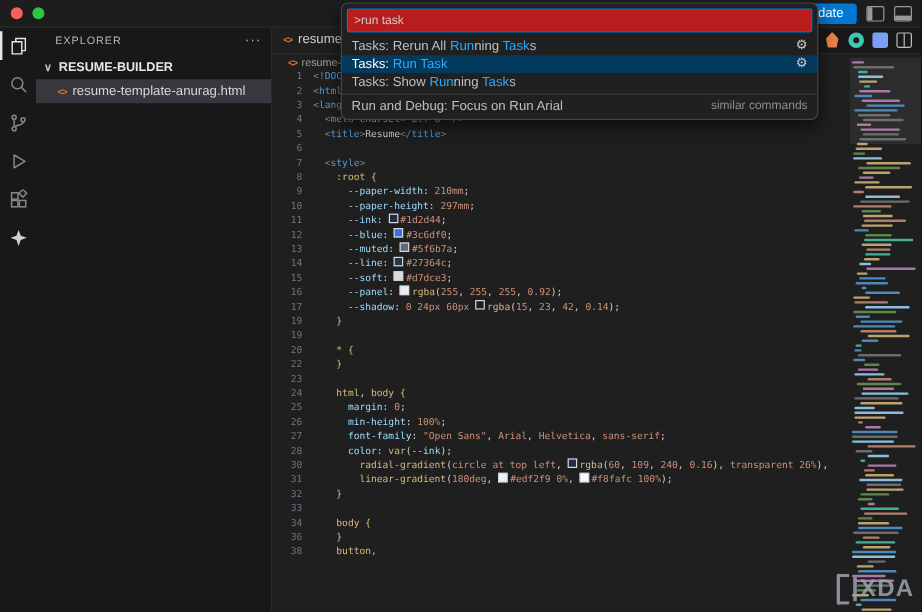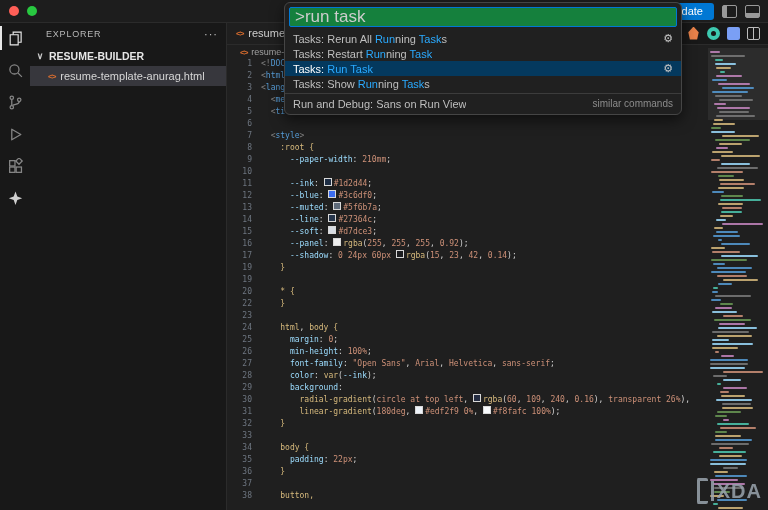--- a/index.html
+++ b/index.html
@@ -65,22 +65,22 @@
   .sw{display:inline-block;width:6px;height:6px;border:1px solid #d8d8d8;margin:0 2px 0 0;vertical-align:baseline;}
 
   
   .minimap{position:absolute;right:0;top:26px;bottom:0;width:60px;background:#1f1f1f;overflow:hidden;padding-top:3px;}
   .mm-slider{position:absolute;left:0;right:0;top:0;height:72px;background:rgba(130,130,130,0.14);}
   .mm-bar{height:2px;margin-bottom:2px;border-radius:1px;opacity:.85;}
 
   
   .palette{position:absolute;left:284px;top:2px;width:396px;background:#202020;border:1px solid #454545;
            border-radius:6px;box-shadow:0 5px 14px rgba(0,0,0,.55);z-index:10;padding-bottom:3px;}
-  .p-input{margin:4px;height:18px;background:#15803d;border:1px solid #0078d4;border-radius:2px;
-           color:#cccccc;font-size:17px;padding:0 5px;width:calc(100% - 20px);font-family:inherit;outline:none;}
+  .p-input{margin:4px;height:18px;background:#b91c1c;border:1px solid #0078d4;border-radius:2px;
+           color:#cccccc;font-size:10px;padding:0 5px;width:calc(100% - 20px);font-family:inherit;outline:none;}
   .p-row{height:15px;display:flex;align-items:center;padding:0 8px;font-size:11px;color:#bfbfbf;cursor:pointer;}
   .p-row.sel{background:#04395e;color:#ffffff;}
   .p-label{white-space:nowrap;overflow:hidden;}
   .p-label .hl{color:#2aaaff;}
   .p-right{margin-left:auto;display:flex;align-items:center;gap:3px;}
   .gear{color:#c5c5c5;font-size:11px;line-height:11px;cursor:pointer;}
   .kb{font-size:8.5px;background:#3a3a3a;border:1px solid #4e4e4e;border-radius:3px;color:#cccccc;
       padding:0 3px;line-height:11px;}
   .meta{color:#8c8c8c;font-size:10px;}
   .p-sep{border-top:1px solid #3c3c3c;margin:2px 0;}
@@ -226,20 +226,21 @@
           <div class="line">
             <span class="ln">8</span>
             <span class="lc"><span class="tk-w">    </span><span class="tk-y">:root</span><span class="tk-w"> </span><span class="tk-y">{</span></span>
           </div>
           <div class="line">
             <span class="ln">9</span>
             <span class="lc"><span class="tk-w">      </span><span class="tk-lb">--paper-width</span><span class="tk-w">: </span><span class="tk-o">210mm</span><span class="tk-w">;</span></span>
           </div>
           <div class="line">
             <span class="ln">10</span>
+            <span class="lc"><span class="tk-w">      </span><span class="tk-lb">--paper-height</span><span class="tk-w">: </span><span class="tk-o">297mm</span><span class="tk-w">;</span></span>
           </div>
           <div class="line">
             <span class="ln">11</span>
             <span class="lc"><span class="tk-w">      </span><span class="tk-lb">--ink</span><span class="tk-w">: </span><span class="sw" style="background: rgb(29, 45, 68);"></span><span class="tk-o">#1d2d44</span><span class="tk-w">;</span></span>
           </div>
           <div class="line">
             <span class="ln">12</span>
             <span class="lc"><span class="tk-w">      </span><span class="tk-lb">--blue</span><span class="tk-w">: </span><span class="sw" style="background: rgb(60, 109, 240);"></span><span class="tk-o">#3c6df0</span><span class="tk-w">;</span></span>
           </div>
           <div class="line">
@@ -296,54 +297,42 @@
           </div>
           <div class="line">
             <span class="ln">27</span>
             <span class="lc"><span class="tk-w">      </span><span class="tk-lb">font-family</span><span class="tk-w">: </span><span class="tk-o">"Open Sans"</span><span class="tk-w">, </span><span class="tk-o">Arial</span><span class="tk-w">, </span><span class="tk-o">Helvetica</span><span class="tk-w">, </span><span class="tk-o">sans-serif</span><span class="tk-w">;</span></span>
           </div>
           <div class="line">
             <span class="ln">28</span>
             <span class="lc"><span class="tk-w">      </span><span class="tk-lb">color</span><span class="tk-w">: </span><span class="tk-y">var</span><span class="tk-w">(</span><span class="tk-lb">--ink</span><span class="tk-w">);</span></span>
           </div>
           <div class="line">
-            <span class="ln">29</span>
-            <span class="lc"><span class="tk-w">      </span><span class="tk-lb">background</span><span class="tk-w">:</span></span>
-          </div>
-          <div class="line">
             <span class="ln">30</span>
             <span class="lc"><span class="tk-w">        </span><span class="tk-y">radial-gradient</span><span class="tk-w">(</span><span class="tk-o">circle at top left</span><span class="tk-w">, </span><span class="sw" style="background: rgba(60, 109, 240, 0.16);"></span><span class="tk-y">rgba</span><span class="tk-w">(</span><span class="tk-o">60</span><span class="tk-w">, </span><span class="tk-o">109</span><span class="tk-w">, </span><span class="tk-o">240</span><span class="tk-w">, </span><span class="tk-o">0.16</span><span class="tk-w">)</span><span class="tk-w">, </span><span class="tk-o">transparent 26%</span><span class="tk-w">),</span></span>
           </div>
           <div class="line">
             <span class="ln">31</span>
             <span class="lc"><span class="tk-w">        </span><span class="tk-y">linear-gradient</span><span class="tk-w">(</span><span class="tk-o">180deg</span><span class="tk-w">, </span><span class="sw" style="background: rgb(237, 242, 249);"></span><span class="tk-o">#edf2f9 0%</span><span class="tk-w">, </span><span class="sw" style="background: rgb(248, 250, 252);"></span><span class="tk-o">#f8fafc 100%</span><span class="tk-w">);</span></span>
           </div>
           <div class="line">
             <span class="ln">32</span>
             <span class="lc"><span class="tk-w">    </span><span class="tk-y">}</span></span>
           </div>
           <div class="line">
             <span class="ln">33</span>
             <span class="lc"></span>
           </div>
           <div class="line">
             <span class="ln">34</span>
             <span class="lc"><span class="tk-w">    </span><span class="tk-y">body</span><span class="tk-w"> </span><span class="tk-y">{</span></span>
           </div>
           <div class="line">
-            <span class="ln">35</span>
-            <span class="lc"><span class="tk-w">      </span><span class="tk-lb">padding</span><span class="tk-w">: </span><span class="tk-o">22px</span><span class="tk-w">;</span></span>
-          </div>
-          <div class="line">
             <span class="ln">36</span>
             <span class="lc"><span class="tk-w">    </span><span class="tk-y">}</span></span>
-          </div>
-          <div class="line">
-            <span class="ln">37</span>
-            <span class="lc"></span>
           </div>
           <div class="line">
             <span class="ln">38</span>
             <span class="lc"><span class="tk-w">    </span><span class="tk-y">button,</span></span>
           </div>
         </div>
     </div>
     <div class="minimap">
       <div class="mm-slider"></div>
     <div class="mm-bar" style="margin-left: 2px; width: 10px; background: rgb(197, 134, 192);"></div>
@@ -466,37 +455,33 @@
 
   <div class="palette">
     <input class="p-input" readonly="" value="&gt;run task" style="">
     <div id="palette-list">
         <div class="p-row">
           <span class="p-label"><span>Tasks: Rerun All </span><span class="hl">Run</span><span>ning </span><span class="hl">Task</span><span>s</span></span>
           <span class="p-right">
             <span class="gear">⚙</span>
           </span>
         </div>
-        <div class="p-row">
-          <span class="p-label"><span>Tasks: Restart </span><span class="hl">Run</span><span>ning </span><span class="hl">Task</span></span>
-          <span class="p-right"></span>
-        </div>
         <div class="p-row sel">
           <span class="p-label"><span>Tasks: </span><span class="hl">Run</span><span> </span><span class="hl">Task</span></span>
           <span class="p-right">
             <span class="gear">⚙</span>
           </span>
         </div>
         <div class="p-row">
           <span class="p-label"><span>Tasks: Show </span><span class="hl">Run</span><span>ning </span><span class="hl">Task</span><span>s</span></span>
           <span class="p-right"></span>
         </div>
         <div class="p-sep"></div>
         <div class="p-row">
-          <span class="p-label"><span>Run and Debug: Sans on Run View</span></span>
+          <span class="p-label"><span>Run and Debug: Focus on Run Arial</span></span>
           <span class="p-right">
             <span class="meta">similar commands</span>
           </span>
         </div>
       </div>
   </div>
 
   <div class="watermark">
     <span class="wb"></span>
     <span class="vb"></span>

